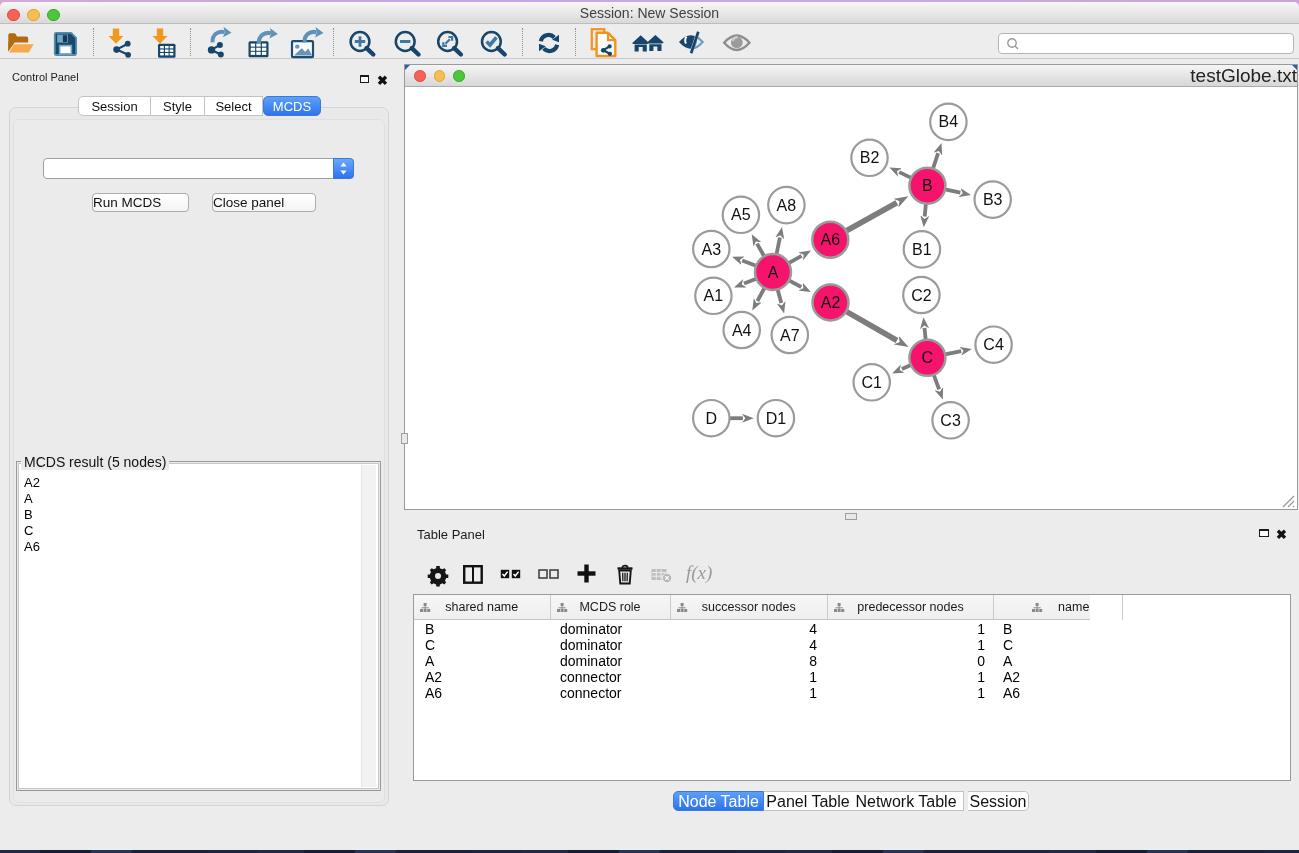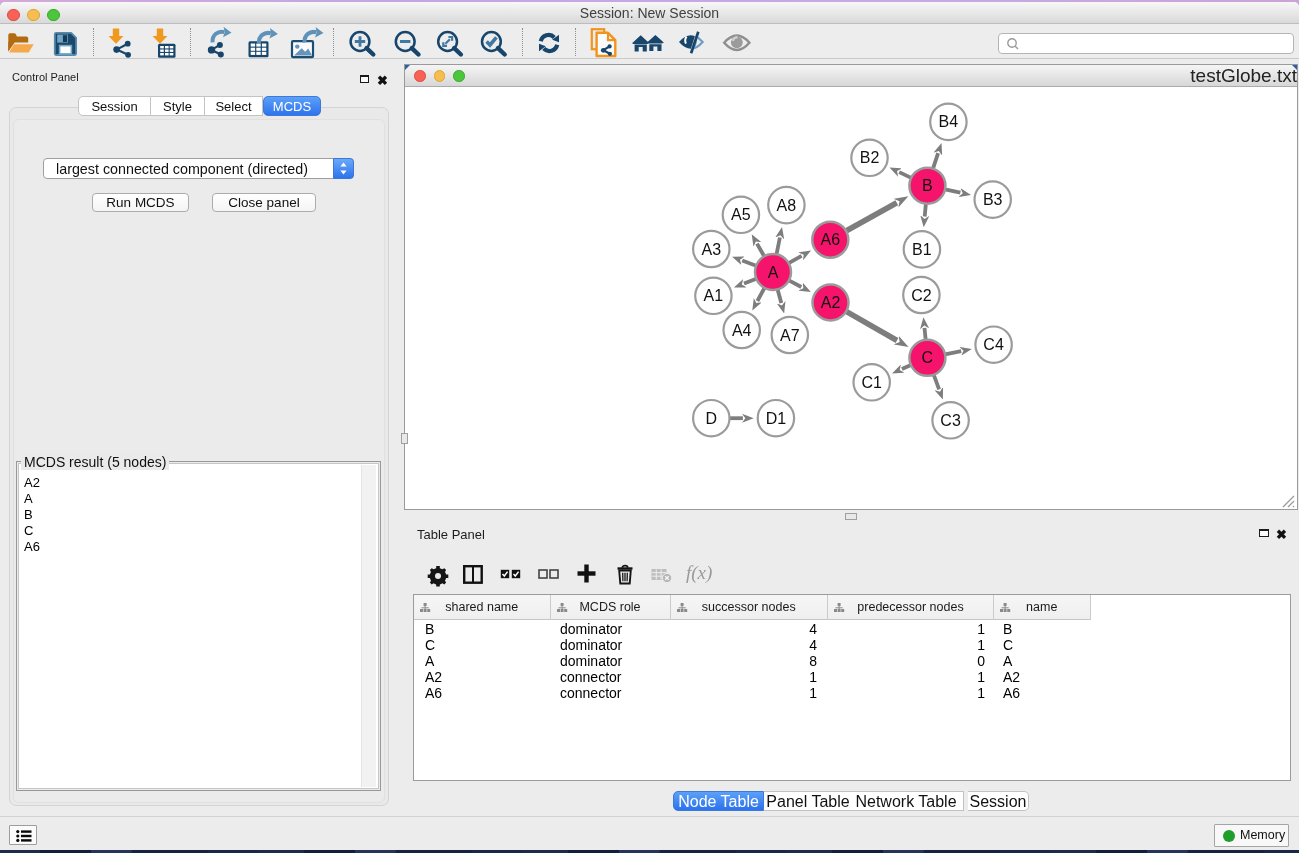--- a/index.html
+++ b/index.html
@@ -20,21 +20,21 @@
 .wicon-sq{position:absolute;width:9.5px;height:8px;border:1.5px solid #1a1a1a;border-top:2.4px solid #1a1a1a;background:#fbfbfb}
 .wicon-x{position:absolute;font-size:13px;font-weight:700;color:#111;line-height:10px}
 .tab{position:absolute;top:36px;height:20px;background:#fff;border:1px solid #c3c3c3;font-size:13px;text-align:center;color:#111;line-height:19px}
 .tab.sel{background:linear-gradient(#5da0f8,#2d74ee);color:#fff;border:1px solid #3c79d8;border-radius:5px;z-index:3}
 .cp-panel{position:absolute;left:9px;top:47px;width:380px;height:699px;background:#e9e9e9;border:1px solid #d4d4d4;border-radius:7px}
 .cp-inner{position:absolute;left:3px;top:11px;width:372px;height:684px;background:#ebebeb;border:1px solid #e0e0e0;border-radius:6px}
 .opt-label{position:absolute;left:9px;top:77px;width:380px;text-align:center;font-size:14px;color:#1a1a1a}
 .dd{position:absolute;left:43px;top:98px;width:311px;height:21px;background:#fff;border:1px solid #9f9f9f;border-radius:4px}
 .dd-txt{position:absolute;left:12px;top:0;font-size:14.3px;line-height:20px;color:#111}
 .dd-btn{position:absolute;right:-1px;top:-1px;width:21px;height:21px;border-radius:0 4px 4px 0;background:linear-gradient(#6aaaf9,#2d73ee);border:1px solid #3b78d9}
-.btn{position:absolute;top:133px;height:19px;background:linear-gradient(#fff,#f4f4f4);border:1px solid #acacac;border-radius:4px;font-size:13.5px;text-align:center;color:#111;line-height:17px}
+.btn{position:absolute;top:133px;height:19px;background:linear-gradient(#fff,#f4f4f4);border:1px solid #acacac;border-radius:4px;font-size:13.5px;text-align:left;color:#111;line-height:17px}
 .fieldset{position:absolute;left:16px;top:401px;width:365px;height:330px;border:1px solid #989898}
 .fs-label{position:absolute;left:4px;top:-8px;background:#eaeaea;padding:0 3px;font-size:14px;color:#111}
 .fs-white{position:absolute;left:1px;top:1px;right:1px;bottom:1px;background:#fff;border:1px solid #c6c6c6}
 .fs-scroll{position:absolute;right:2px;top:1px;width:15px;bottom:1px;background:#f2f2f2;border-left:1px solid #e4e4e4}
 .fs-list{position:absolute;left:5px;top:11px;font-size:13px;color:#000;line-height:16px}
 
 .statusbar{position:absolute;left:0;top:814px;width:100%;height:34px;background:#ececec;border-top:1px solid #d2d2d2}
 
 .gwin{position:absolute;left:404px;top:3.5px;width:894px;height:446.5px;background:#fff;border:1px solid #9a9a9a}
 .gwin-tb{position:absolute;left:0;top:0;width:100%;height:22px;background:linear-gradient(#f5f5f5,#d7d7d7);border-bottom:1px solid #ababab}
@@ -223,21 +223,20 @@
     <div class="wicon-sq" style="left:359.5px;top:15px"></div>
     <div class="wicon-x" style="left:377px;top:16px">✖</div>
     <div class="cp-panel">
         <div class="cp-inner"></div>
       </div>
     <div class="tab" style="left:78px;width:73px;border-radius:5px 0 0 5px">Session</div>
     <div class="tab" style="left:151px;width:54px;border-left:0">Style</div>
     <div class="tab" style="left:205px;width:58px;border-left:0">Select</div>
     <div class="tab sel" style="left:263px;width:58px">MCDS</div>
     <div class="dd">
-        <div class="dd-txt">largest connected component (directed)</div>
       <div class="dd-btn">
           <svg width="19" height="19">
             <path d="M9.5,3.6 L12.6,7.6 L6.4,7.6 Z" fill="#fff"></path>
             <path d="M9.5,15.4 L12.6,11.4 L6.4,11.4 Z" fill="#fff"></path>
           </svg>
         </div>
     </div>
     <div class="btn" style="left:92px;width:97px">Run MCDS</div>
     <div class="btn" style="left:212px;width:104px">Close panel</div>
     <div class="fieldset">
@@ -447,21 +446,21 @@
 <div class="th" style="left:414px;width:166px"><svg width="11" height="10" style="left:6px;top:8px">
               <g fill="#8a8a8a">
                 <rect x="3.6" y="0" width="3" height="3"></rect>
                 <rect x="0" y="6" width="3" height="3"></rect>
                 <rect x="3.6" y="6" width="3" height="3"></rect>
                 <rect x="7.2" y="6" width="3" height="3"></rect>
                 <line x1="5.1" y1="3" x2="5.1" y2="6" stroke="#8a8a8a" stroke-width="1"></line>
                 <line x1="1.5" y1="4.8" x2="8.7" y2="4.8" stroke="#8a8a8a" stroke-width="1"></line>
               </g>
             </svg>predecessor nodes</div>
-<div class="th" style="left:580px;width:96.5px"><svg width="11" height="10" style="left:6px;top:8px">
+<div class="th" style="left:612px;width:96.5px"><svg width="11" height="10" style="left:6px;top:8px">
               <g fill="#8a8a8a">
                 <rect x="3.6" y="0" width="3" height="3"></rect>
                 <rect x="0" y="6" width="3" height="3"></rect>
                 <rect x="3.6" y="6" width="3" height="3"></rect>
                 <rect x="7.2" y="6" width="3" height="3"></rect>
                 <line x1="5.1" y1="3" x2="5.1" y2="6" stroke="#8a8a8a" stroke-width="1"></line>
                 <line x1="1.5" y1="4.8" x2="8.7" y2="4.8" stroke="#8a8a8a" stroke-width="1"></line>
               </g>
             </svg>name</div>
       </div>
@@ -489,33 +488,13 @@
         <div class="trow" style="left:146px;top:90px">connector</div>
         <div class="trow" style="left:256px;top:90px;width:147px;text-align:right">1</div>
         <div class="trow" style="left:414px;top:90px;width:157px;text-align:right">1</div>
         <div class="trow" style="left:589px;top:90px">A6</div>
     </div>
     <div class="btab sel btabs" style="left:673px;width:91px;border-radius:5px 0 0 5px">Node Table</div>
     <div class="btab btabs" style="left:764px;width:89px;border-left:0">Panel Table</div>
     <div class="btab btabs" style="left:849px;width:115px;border-left:0">Network Table</div>
     <div class="btab btabs" style="left:968px;width:61px;border-radius:0 5px 5px 0;border-left:0">Session</div>
   </div>
-  <div class="statusbar">
-    <div class="listbtn">
-        <svg width="26" height="18" style="left:1px;top:0.5px">
-          <g fill="#0a0a0a">
-            <circle cx="6.8" cy="4.6" r="1.6"></circle>
-            <circle cx="6.8" cy="9" r="1.6"></circle>
-            <circle cx="6.8" cy="13.4" r="1.6"></circle>
-            <rect x="10" y="3.4" width="10.5" height="2.4"></rect>
-            <rect x="10" y="7.8" width="10.5" height="2.4"></rect>
-            <rect x="10" y="12.2" width="10.5" height="2.4"></rect>
-          </g>
-        </svg>
-      </div>
-    <div class="memory">
-        <svg width="14" height="14" style="left:7px;top:4.3px">
-          <circle cx="7" cy="7" r="6" fill="#1e9e2b"></circle>
-        </svg>
-        <span style="position:absolute;left:25px;top:3.5px">Memory</span>
-      </div>
-  </div>
 </div>
 
 </body></html>

